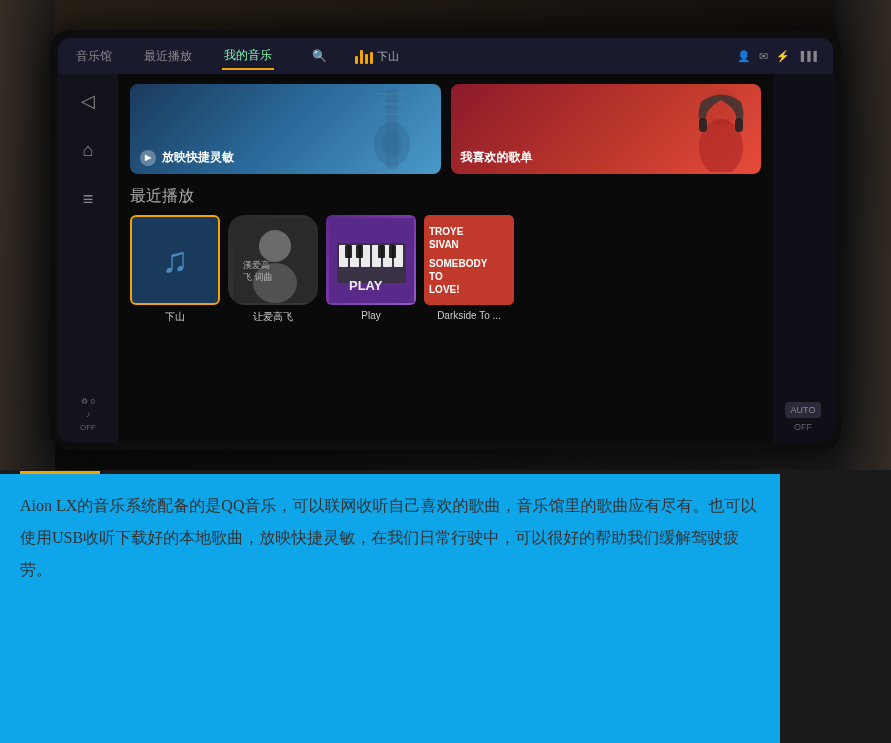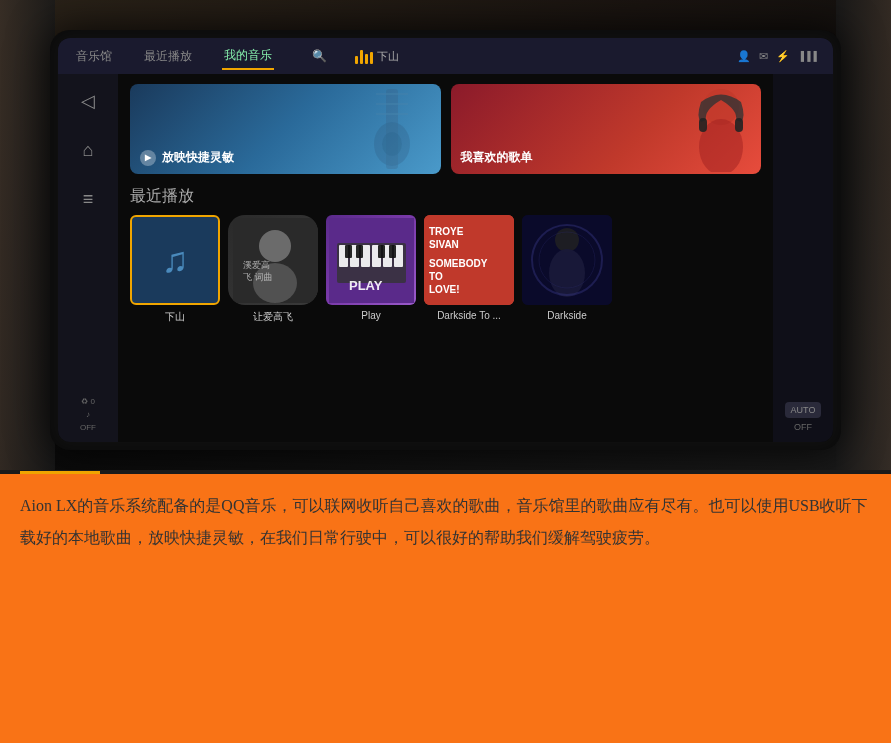--- a/index.html
+++ b/index.html
@@ -293,22 +293,22 @@
       text-align: center;
     }
 
     .off-label {
       color: #666;
       font-size: 9px;
     }
 
     
     .description-area {
-      width: 891px;
-      background: #f97316;
+      width: 780px;
+      background: #0ea5e9;
       padding: 16px 20px 20px;
       min-height: 270px;
     }
 
     .description-text {
       color: #333;
       font-size: 16px;
       line-height: 2;
       font-family: 'PingFang SC', 'Microsoft YaHei', serif;
     }
@@ -515,36 +515,20 @@
                   <text x="5" y="20" font-size="10" fill="white" font-weight="bold">TROYE</text>
                   <text x="5" y="33" font-size="10" fill="white" font-weight="bold">SIVAN</text>
                   <text x="5" y="52" font-size="10" fill="white" font-weight="bold">SOMEBODY</text>
                   <text x="5" y="65" font-size="10" fill="white" font-weight="bold">TO</text>
                   <text x="5" y="78" font-size="10" fill="white" font-weight="bold">LOVE!</text>
                 </svg>
               </div>
               <div class="music-card-title">Darkside To ...</div>
             </div>
 
-            <div class="music-card">
-              <div class="music-thumb">
-                <div class="darkside-figure">
-                  <svg width="90" height="90" viewBox="0 0 90 90">
-                    <rect width="90" height="90" fill="#0a0a2a"></rect>
-
-                    <circle cx="45" cy="25" r="12" fill="#222" opacity="0.8"></circle>
-                    <ellipse cx="45" cy="58" rx="18" ry="24" fill="#1a1a3a" opacity="0.9"></ellipse>
-
-                    <circle cx="45" cy="45" r="35" fill="none" stroke="#3a3a8a" stroke-width="2" opacity="0.4"></circle>
-                    <circle cx="45" cy="45" r="28" fill="none" stroke="#2a2a6a" stroke-width="1" opacity="0.3"></circle>
-                  </svg>
-                </div>
-              </div>
-              <div class="music-card-title">Darkside</div>
-            </div>
 
           </div>
         </div>
 
         <div class="right-panel">
           <div class="auto-badge">
             <div>AUTO</div>
           </div>
           <div class="off-label">OFF</div>
         </div>

